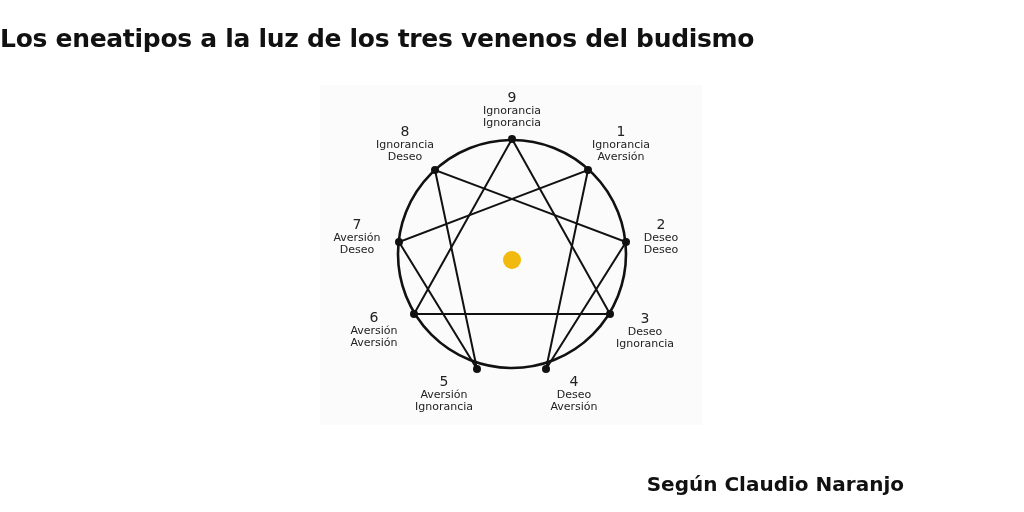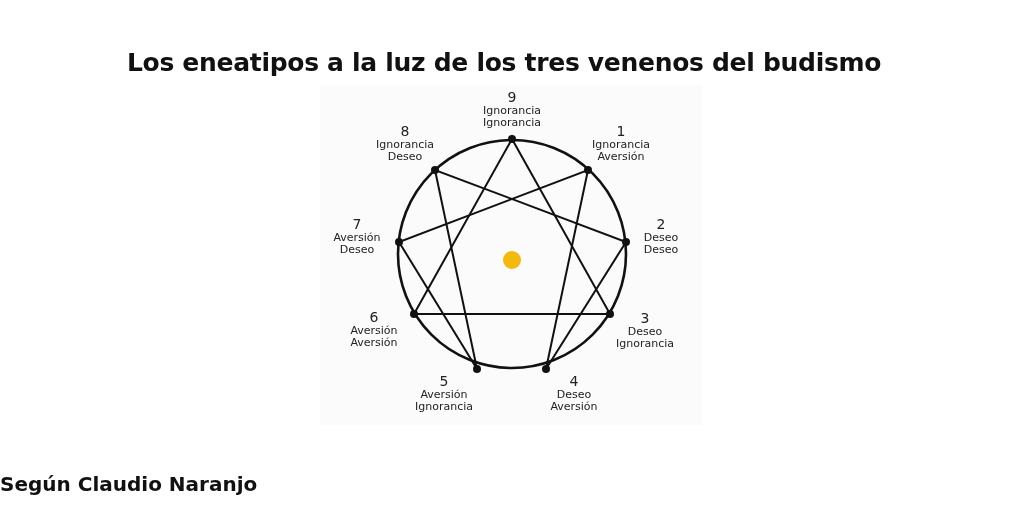--- a/index.html
+++ b/index.html
@@ -3,28 +3,27 @@
 <meta charset="utf-8">
 <style>
   html, body { margin: 0; padding: 0; }
   body {
     width: 1024px; height: 512px; background: #ffffff;
     position: relative; overflow: hidden;
     font-family: "DejaVu Sans", sans-serif;
   }
   .title {
     position: absolute; left: 0; width: 1008px; top: 24px;
-    text-align: center; font-weight: bold; font-size: 25px; color: #111;
+    text-align: left; font-weight: bold; font-size: 25px; color: #111;
     letter-spacing: -0.3px;
     font-family: "DejaVu Sans", sans-serif;
-    margin-top: 24px;
   }
   .subtitle {
     position: absolute; left: 0; width: 904px; top: 472px;
-    text-align: left; font-weight: bold; font-size: 20px; color: #111;
+    text-align: right; font-weight: bold; font-size: 20px; color: #111;
     font-family: "DejaVu Sans", sans-serif;
   }
   .figure {
     position: absolute; left: 320px; top: 85px; width: 382px; height: 340px;
     background: #fbfbfb;
   }
   svg.diagram { position: absolute; left: 0; top: 0; }
   .lbl {
     position: absolute; width: 90px; text-align: center; color: #222;
     font-family: "DejaVu Sans", sans-serif; line-height: 12px;

